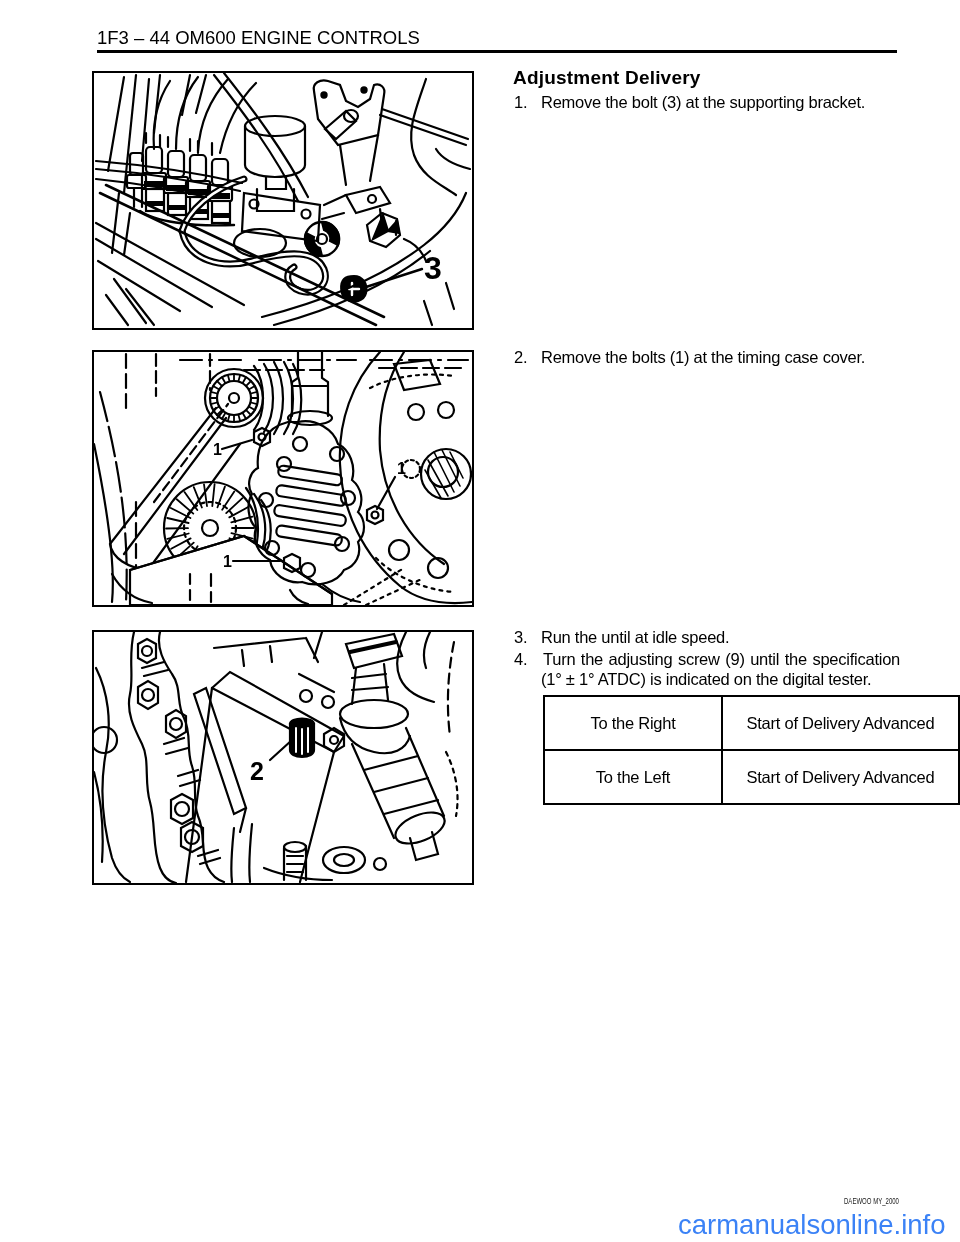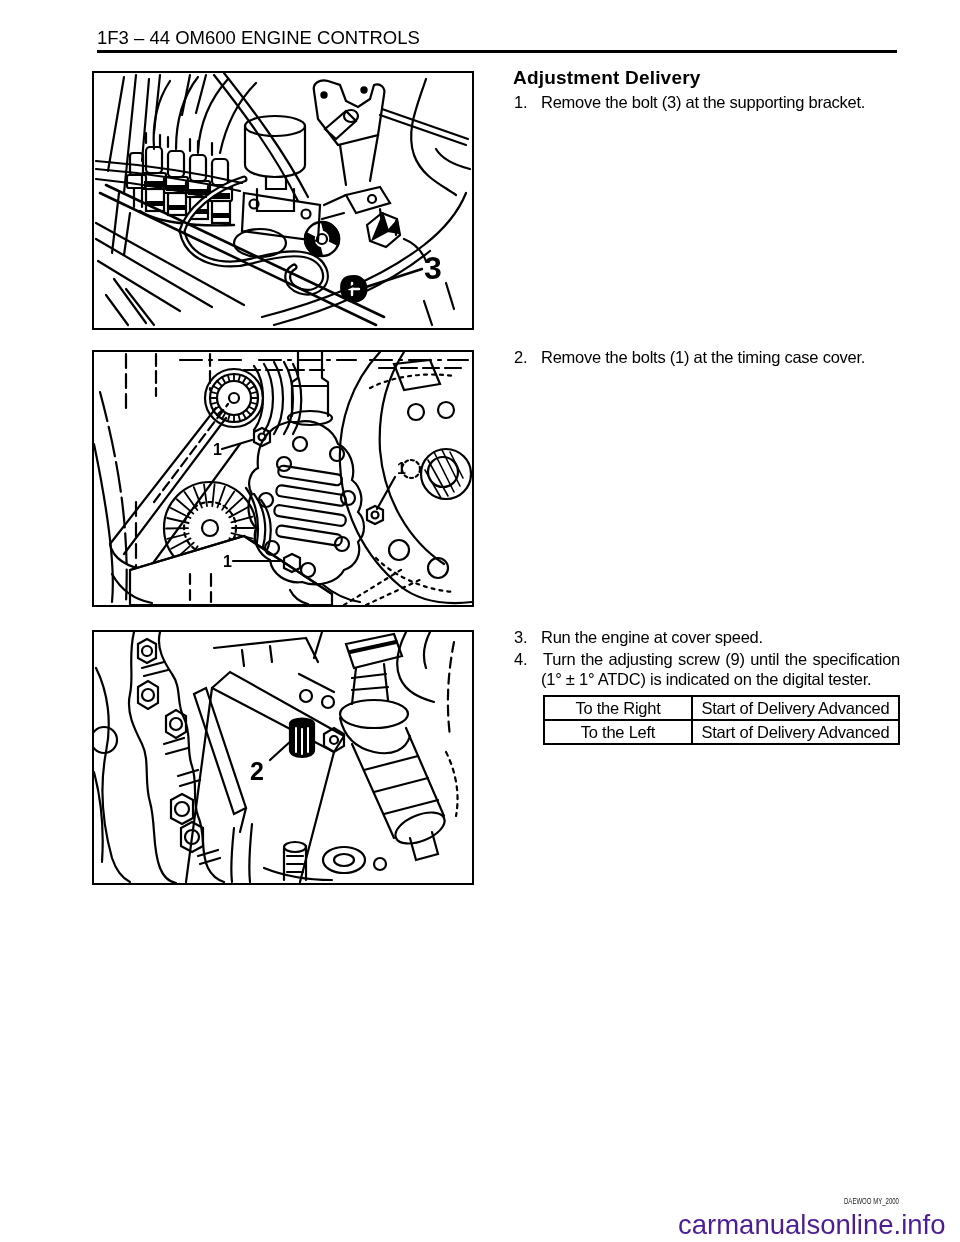--- a/index.html
+++ b/index.html
@@ -15,25 +15,25 @@
   #title{left:513px;top:67px;font-size:19px;font-weight:bold;letter-spacing:0.2px;}
   .item{left:514px;width:386px;font-size:16.5px;letter-spacing:-0.25px;line-height:20px;}
   .item .num{position:absolute;left:0;top:0;}
   .item .txt{margin-left:29px;text-align:justify;}
   .item .txt.last{text-align:left;margin-left:27px;}
   #it1{top:92px;}
   #it2{top:347px;}
   #it3{top:627px;}
   #it4{top:649px;}
   table{position:absolute;left:543px;top:695px;border-collapse:collapse;}
-  td{border:2.5px solid #000;font-size:16.5px;letter-spacing:-0.25px;text-align:center;height:22px;padding:0;}
+  td{border:2.5px solid #000;font-size:16.5px;letter-spacing:-0.25px;text-align:center;height:22px;padding:15px;}
   td.c1{width:146px;}
   td.c2{width:205px;}
   #daewoo{left:844px;top:1196px;font-size:9px;color:#222;transform:scaleX(0.67);transform-origin:0 0;}
-  #wm{left:678px;top:1209px;font-size:27.5px;color:#4c1d95;}
+  #wm{left:678px;top:1209px;font-size:27.5px;color:#3b82f6;}
   svg{display:block;}
 </style>
 </head>
 <body>
   <div class="abs" id="hdr">1F3 – 44 OM600 ENGINE CONTROLS</div>
   <div class="abs" id="hrule"></div>
 
   <div class="abs imgbox" id="box1">
     <svg width="378" height="255" viewBox="0 0 378 255">
 <g stroke="#000" fill="none" stroke-width="2.2" stroke-linecap="round">
@@ -341,21 +341,21 @@
   <div class="abs item" id="it1">
     <span class="num">1.</span>
     <div class="txt last">Remove the bolt (3) at the supporting bracket.</div>
   </div>
   <div class="abs item" id="it2">
     <span class="num">2.</span>
     <div class="txt last">Remove the bolts (1) at the timing case cover.</div>
   </div>
   <div class="abs item" id="it3">
     <span class="num">3.</span>
-    <div class="txt last">Run the engine at cover speed.</div>
+    <div class="txt last">Run the until at idle speed.</div>
   </div>
   <div class="abs item" id="it4">
     <span class="num">4.</span>
     <div class="txt" style="text-align-last:justify;">Turn the adjusting screw (9) until the specification</div>
     <div class="txt last">(1° ± 1° ATDC) is indicated on the digital tester.</div>
   </div>
 
   <table>
     <tbody>
       <tr>

